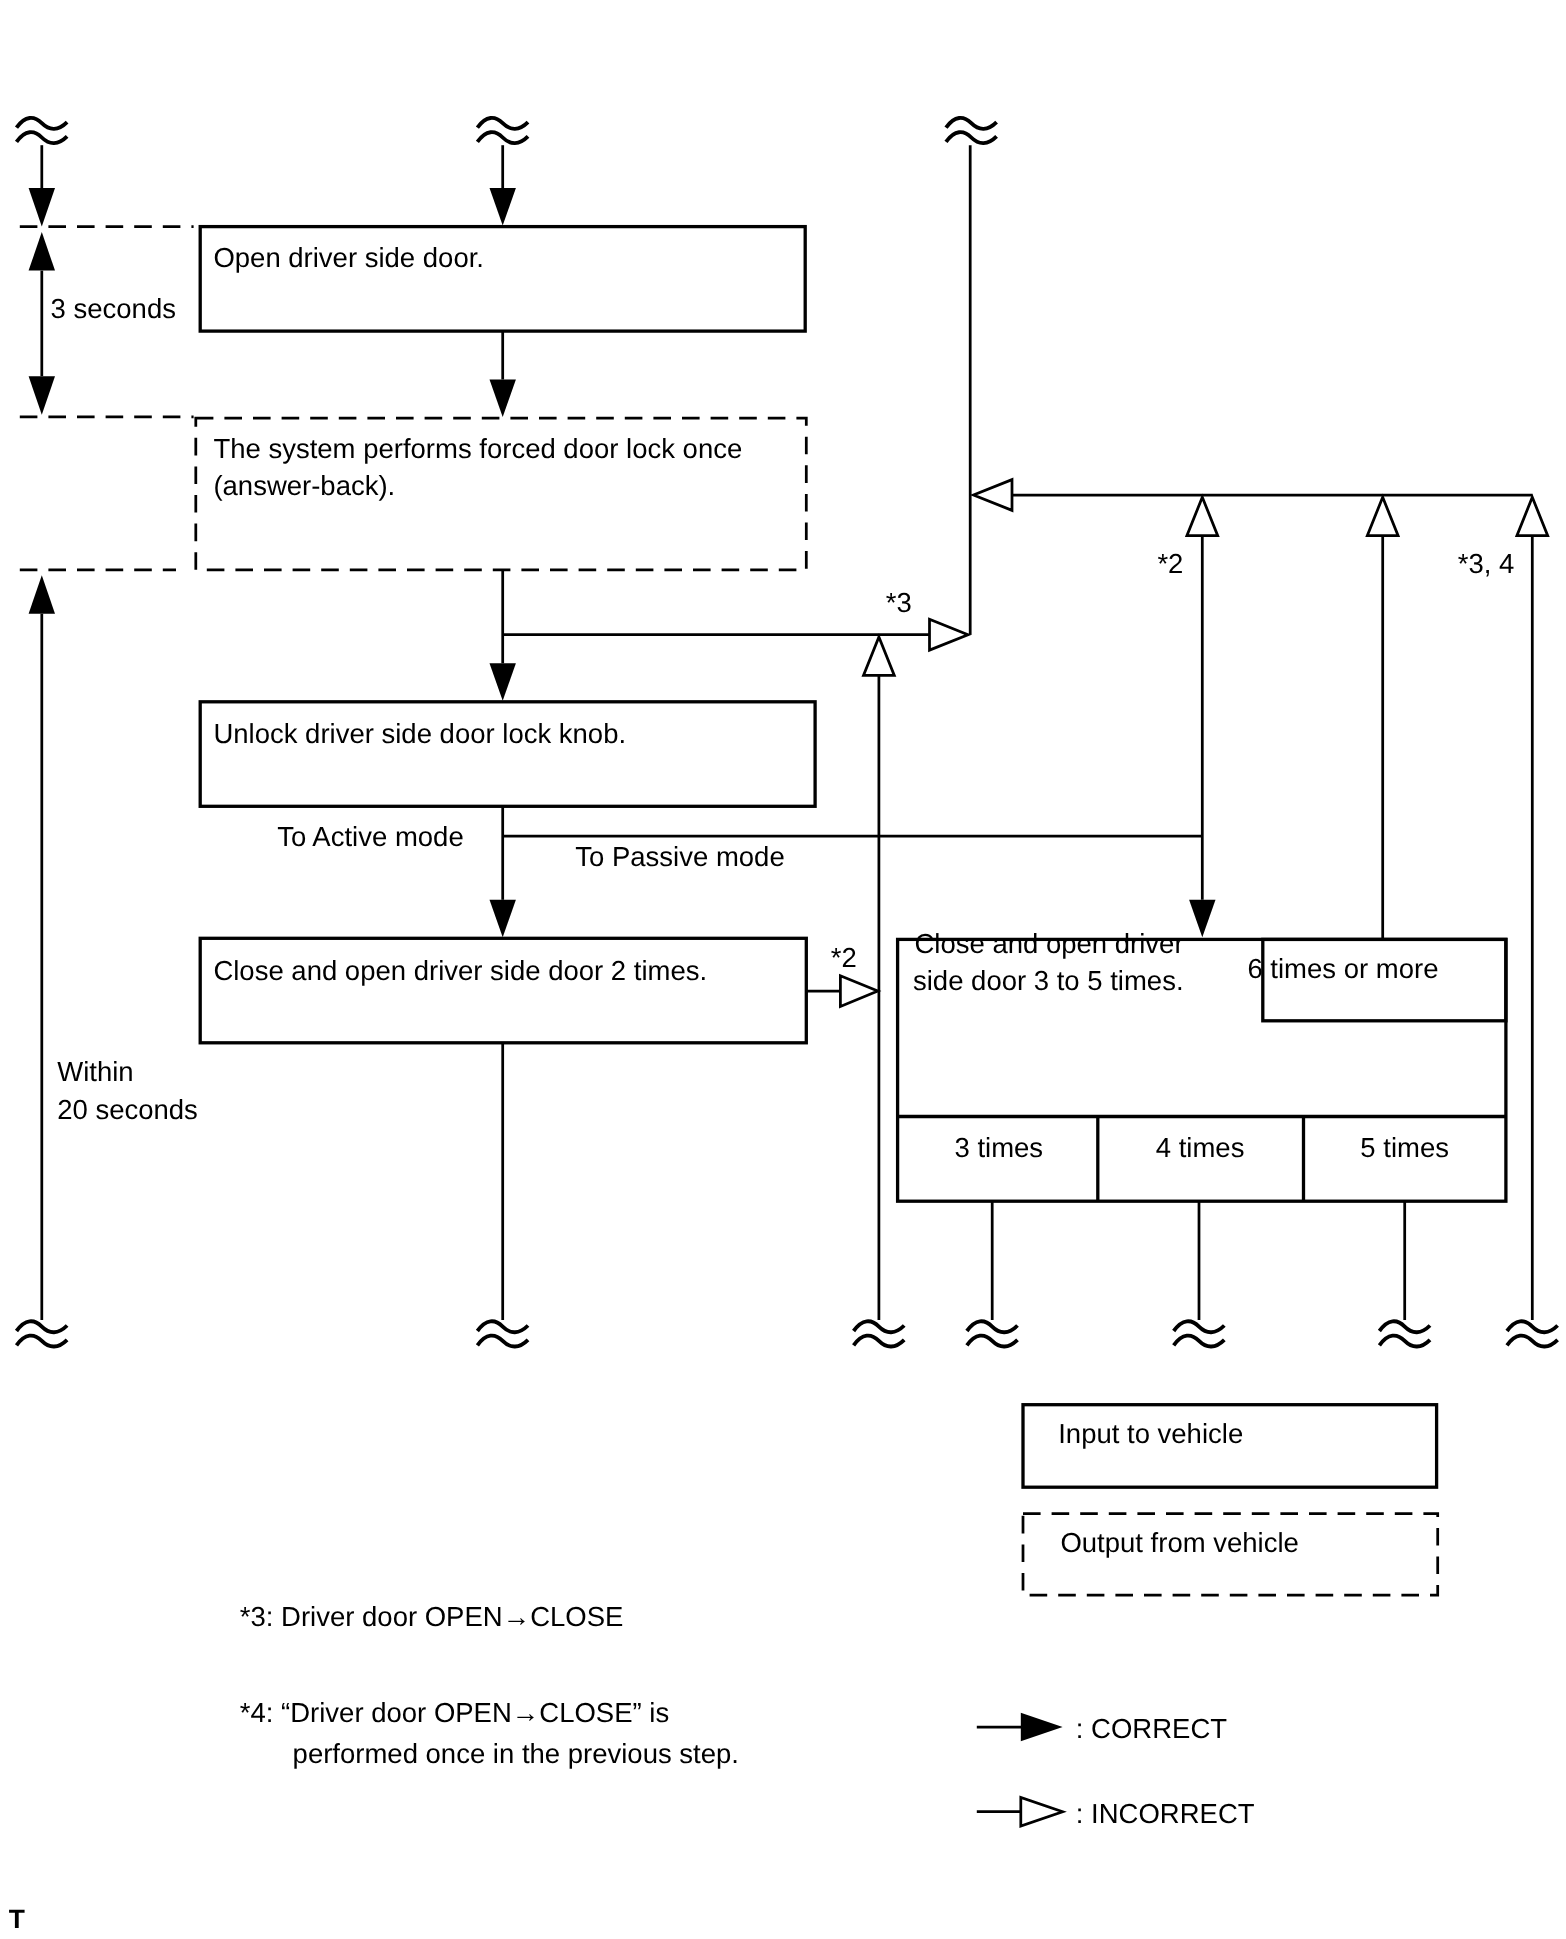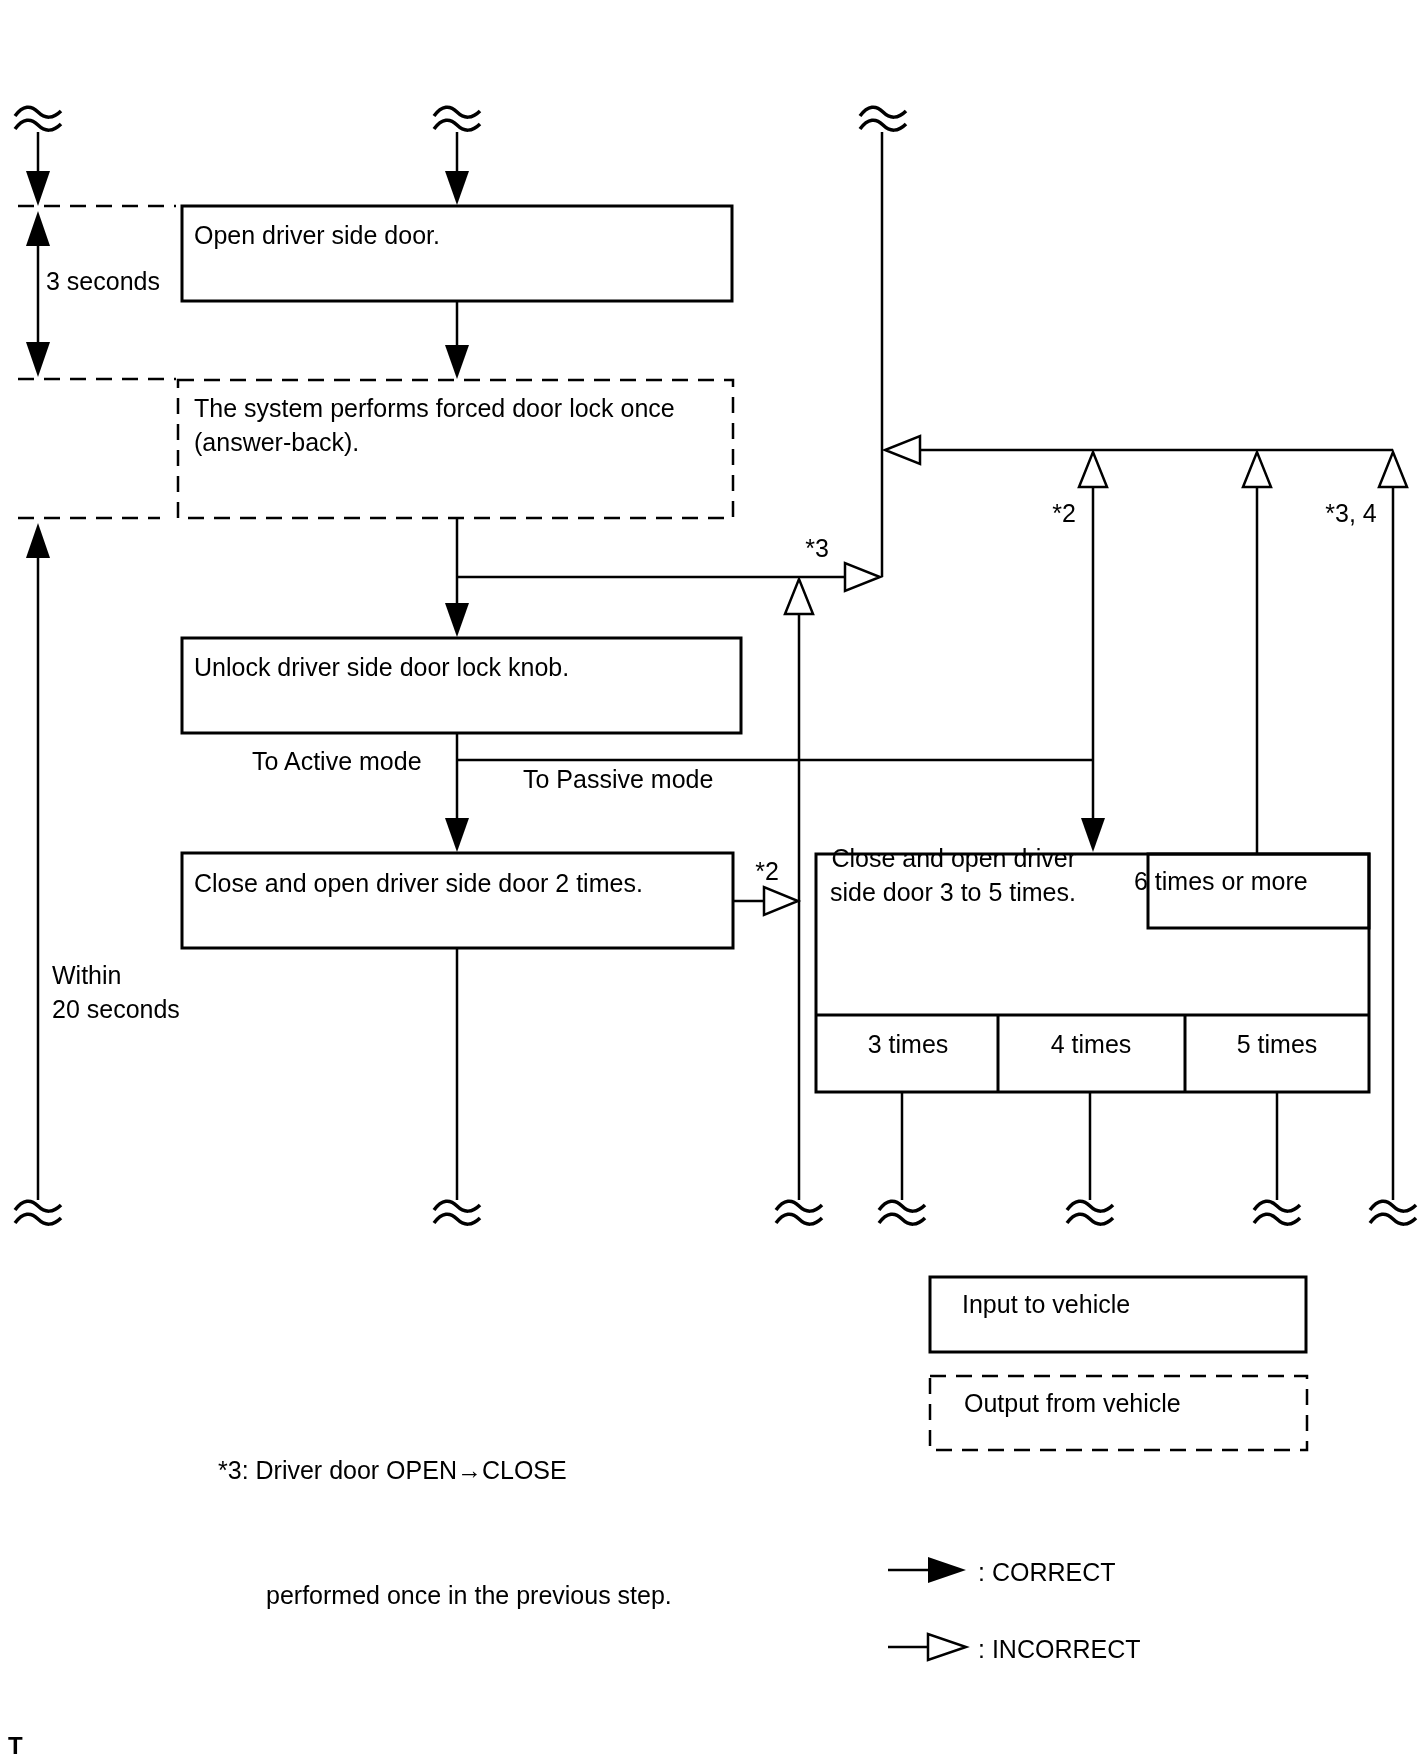--- a/index.html
+++ b/index.html
@@ -139,17 +139,18 @@
   <div class="txt ctr" style="left:767px;top:856px;">*2</div>
   <div class="txt ctr" style="left:1064px;top:498px;">*2</div>
   <div class="txt ctr" style="left:1351px;top:498px;">*3, 4</div>
 
   <div class="txt" style="left:962px;top:1289px;">Input to vehicle</div>
   <div class="txt" style="left:964px;top:1388px;">Output from vehicle</div>
   <div class="txt" style="left:978px;top:1557px;">: CORRECT</div>
   <div class="txt" style="left:978px;top:1634px;">: INCORRECT</div>
 
   <div class="txt" style="left:218px;top:1455px;">*3: Driver door OPEN→CLOSE</div>
+  <div class="txt" style="left:218px;top:1542px;">*4: “Driver door OPEN→CLOSE” is</div>
   <div class="txt" style="left:266px;top:1580px;">performed once in the previous step.</div>
 
   <div class="txt marker" style="left:8px;top:1730px;">T</div>
 
 </div>
 
 </body></html>

